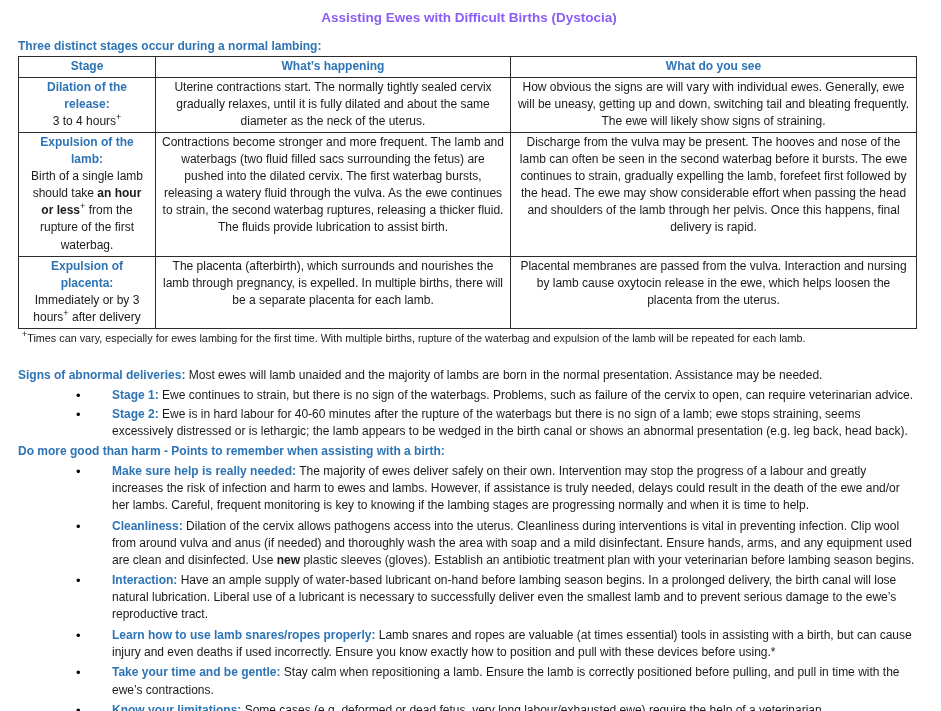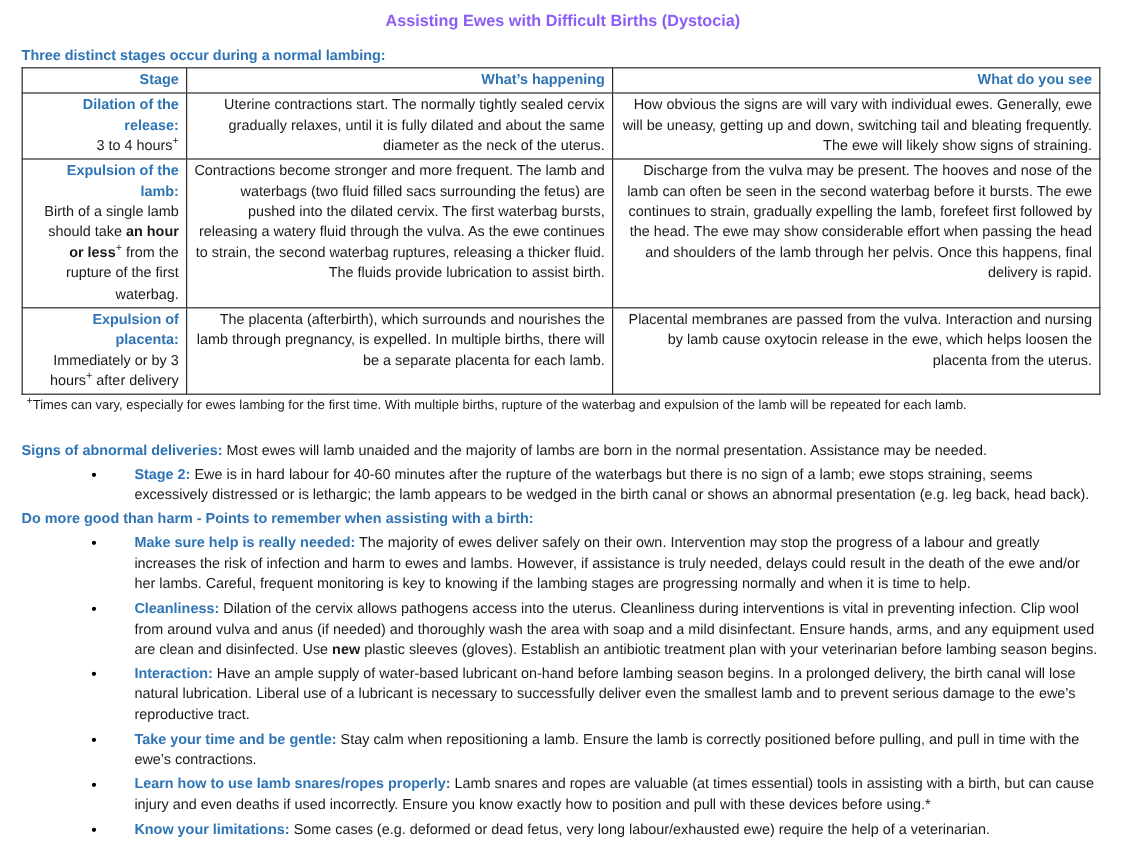--- a/index.html
+++ b/index.html
@@ -14,21 +14,21 @@
   .title {
     text-align:center; font-weight:bold; font-size:13.5px;
     color:#8b5cf6; margin-bottom:11px;
   }
   .section-heading { color:#2E74B5; font-weight:bold; margin-bottom:1px; }
   table.stages {
     width:898px; border-collapse:collapse; table-layout:fixed;
   }
   table.stages th, table.stages td {
     border:1.4px solid #2b2b2b; vertical-align:top;
-    padding:1px 6px 2px 6px; text-align:right;
+    padding:1px 6px 2px 6px; text-align:center;
   }
   table.stages th { color:#2E74B5; font-weight:bold; }
   .col-stage { width:137px; }
   .col-happening { width:355px; }
   .col-see { width:406px; }
   .stage-label { display:block; color:#2E74B5; font-weight:bold; }
   sup.dag { font-size:9px; vertical-align:super; line-height:0; }
   .footnote { font-size:10.8px; margin:2px 0 4px 4px; }
   .inline-head { color:#2E74B5; font-weight:bold; }
   .signs-line { margin-top:21px; }
@@ -94,20 +94,24 @@
     <sup class="dag">+</sup><span>Times can vary, especially for ewes lambing for the first time. With multiple births, rupture of the waterbag and expulsion of the lamb will be repeated for each lamb.</span>
   </div>
 
   <div class="signs-line">
     <span class="inline-head">Signs of abnormal deliveries:</span>
     <span>Most ewes will lamb unaided and the majority of lambs are born in the normal presentation. Assistance may be needed.</span>
   </div>
 
   <ul class="doc-list tight">
     <li>
+      <span class="inline-head">Stage 1:</span>
+      <span>Ewe continues to strain, but there is no sign of the waterbags. Problems, such as failure of the cervix to open, can require veterinarian advice.</span>
+    </li>
+    <li>
       <span class="inline-head">Stage 2:</span>
       <span>Ewe is in hard labour for 40-60 minutes after the rupture of the waterbags but there is no sign of a lamb; ewe stops straining, seems excessively distressed or is lethargic; the lamb appears to be wedged in the birth canal or shows an abnormal presentation (e.g. leg back, head back).</span>
     </li>
   </ul>
 
   <div class="harm-heading">Do more good than harm - Points to remember when assisting with a birth:</div>
 
   <ul class="doc-list">
     <li>
       <span class="inline-head">Make sure help is really needed:</span>
@@ -115,26 +119,26 @@
     </li>
     <li>
       <span class="inline-head">Cleanliness:</span>
       <span>Dilation of the cervix allows pathogens access into the uterus. Cleanliness during interventions is vital in preventing infection. Clip wool from around vulva and anus (if needed) and thoroughly wash the area with soap and a mild disinfectant. Ensure hands, arms, and any equipment used are clean and disinfected. Use </span><b>new</b><span> plastic sleeves (gloves). Establish an antibiotic treatment plan with your veterinarian before lambing season begins.</span>
     </li>
     <li>
       <span class="inline-head">Interaction:</span>
       <span>Have an ample supply of water-based lubricant on-hand before lambing season begins.  In a prolonged delivery, the birth canal will lose natural lubrication. Liberal use of a lubricant is necessary to successfully deliver even the smallest lamb and to prevent serious damage to the ewe’s reproductive tract.</span>
     </li>
     <li>
+      <span class="inline-head">Learn how to use lamb snares/ropes properly:</span>
+      <span>Lamb snares and ropes are valuable (at times essential) tools in assisting with a birth, but can cause injury and even deaths if used incorrectly. Ensure you know exactly how to position and pull with these devices before using.*</span>
+    </li>
+    <li>
       <span class="inline-head">Take your time and be gentle:</span>
       <span>Stay calm when repositioning a lamb.  Ensure the lamb is correctly positioned before pulling, and pull in time with the ewe’s contractions.</span>
-    </li>
-    <li>
-      <span class="inline-head">Learn how to use lamb snares/ropes properly:</span>
-      <span>Lamb snares and ropes are valuable (at times essential) tools in assisting with a birth, but can cause injury and even deaths if used incorrectly. Ensure you know exactly how to position and pull with these devices before using.*</span>
     </li>
     <li>
       <span class="inline-head">Know your limitations:</span>
       <span>Some cases (e.g. deformed or dead fetus, very long labour/exhausted ewe) require the help of a veterinarian.</span>
     </li>
   </ul>
 
 </div>
 
 </body></html>

